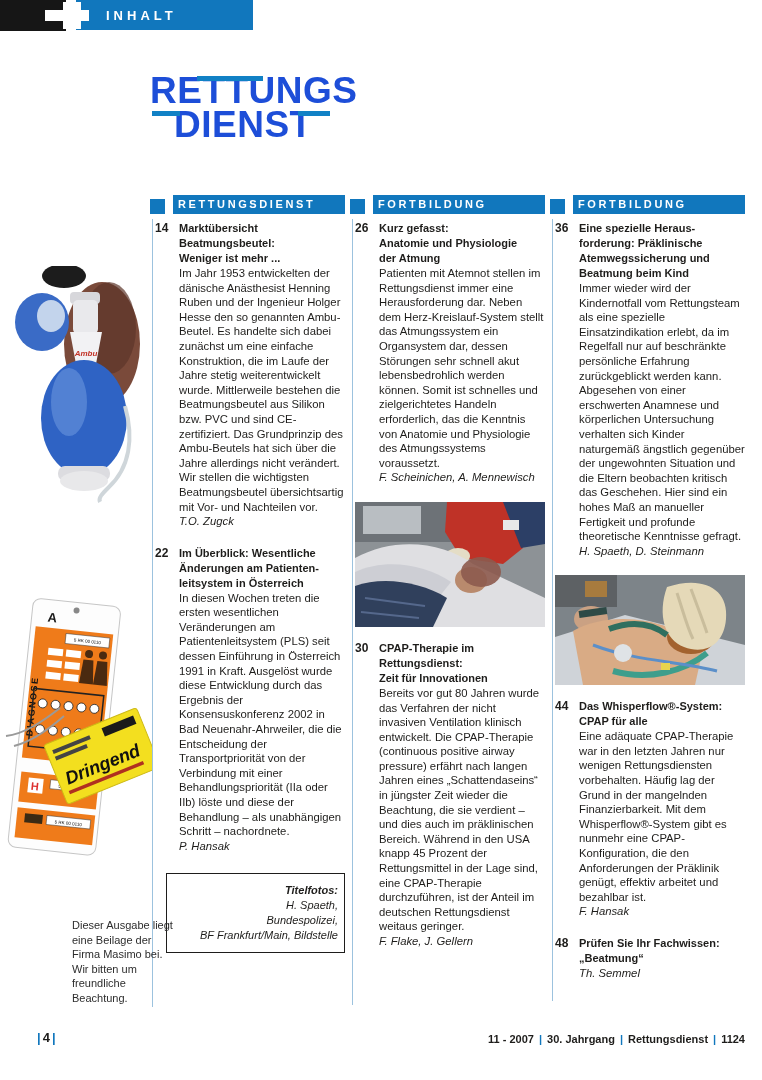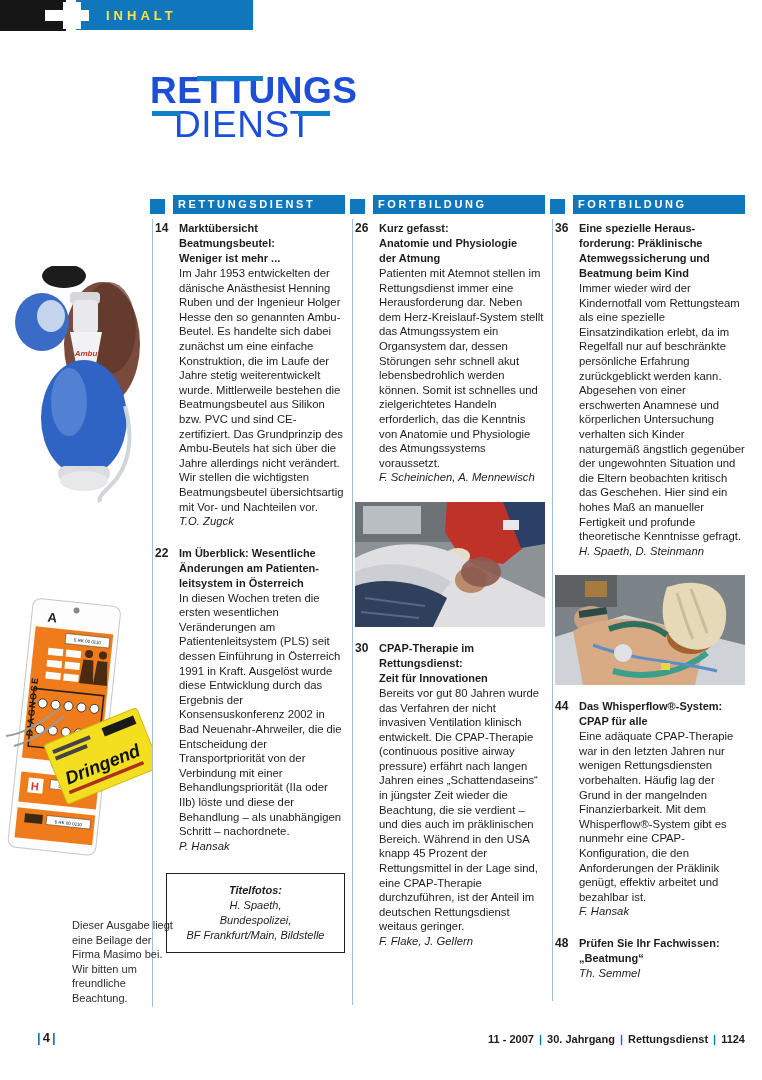--- a/index.html
+++ b/index.html
@@ -4,26 +4,26 @@
 <style>
   html,body{margin:0;padding:0;background:#e8e8e8;}
   .page{position:relative;width:762px;height:1080px;background:#ffffff;
         font-family:"Liberation Sans",sans-serif;overflow:hidden;color:#1e1d1b;}
 
   
   .black-box{position:absolute;left:0;top:0;width:66px;height:31px;background:#161616;}
   .cross-v{position:absolute;left:63px;top:2px;width:18px;height:27px;background:#fff;z-index:3;}
   .cross-h{position:absolute;left:45px;top:10px;width:44px;height:11px;background:#fff;z-index:3;}
   .inhalt-bar{position:absolute;left:76px;top:0;width:177px;height:30px;background:#1177BD;}
-  .inhalt-label{position:absolute;left:30px;top:8px;color:#fde047;font-size:13px;font-weight:bold;letter-spacing:4px;}
+  .inhalt-label{position:absolute;left:30px;top:8px;color:#ffffff;font-size:13px;font-weight:bold;letter-spacing:4px;}
 
   
   .logo{position:absolute;left:150px;top:74px;color:#1d4ed8;z-index:2;}
   .logo-l1{font-size:37px;font-weight:800;line-height:34px;letter-spacing:0.5px;}
-  .logo-l2{font-size:37px;font-weight:400;line-height:33px;letter-spacing:0.5px;margin-left:24px;}
+  .logo-l2{font-size:37px;font-weight:700;line-height:33px;letter-spacing:0.5px;margin-left:24px;}
   .logo .bar{position:absolute;background:#1181C5;height:5px;}
   .bar-tt{left:47px;top:2px;width:66px;}
   .bar-d1{left:2px;top:37px;width:28px;}
   .bar-d2{left:148px;top:37px;width:32px;}
 
   
   .col{position:absolute;top:195px;width:193px;}
   .col1{left:152px;} .col2{left:352px;} .col3{left:552px;}
   .section-head{position:relative;height:19px;}
   .head-square{position:absolute;left:-2px;bottom:0;width:15px;height:15px;background:#1177BD;}
@@ -37,21 +37,21 @@
   .item .num{width:24px;font-weight:bold;font-size:12px;line-height:15px;}
   .it-content{flex:1;min-width:0;}
   .it-title{font-weight:bold;font-size:11px;line-height:15px;white-space:pre-line;}
   .it-body{font-size:11.3px;line-height:14.6px;}
   .it-body:empty{display:none;}
   .it-authors{font-style:italic;font-size:11.3px;line-height:14.6px;}
 
   .photo{margin:13px 0 14px 3px;display:block;}
 
   .credits{margin:20px 0 0 14px;border:1.5px solid #1e1d1b;width:179px;box-sizing:border-box;
-           text-align:center;padding:9px 6px;font-size:11px;font-style:italic;line-height:15px;}
+           text-align:right;padding:9px 6px;font-size:11px;font-style:italic;line-height:15px;}
   .credits-title{font-weight:bold;}
 
   
   .ambu-img{position:absolute;left:12px;top:266px;}
   .tag-img{position:absolute;left:0px;top:590px;}
   .insert-note{position:absolute;left:36px;top:918px;width:106px;
                font-size:11px;line-height:14.5px;color:#2d2d2d;margin-left:36px;}
 
   
   .footer-left{position:absolute;left:35px;top:1030px;font-size:13px;font-weight:bold;color:#1e1d1b;}

